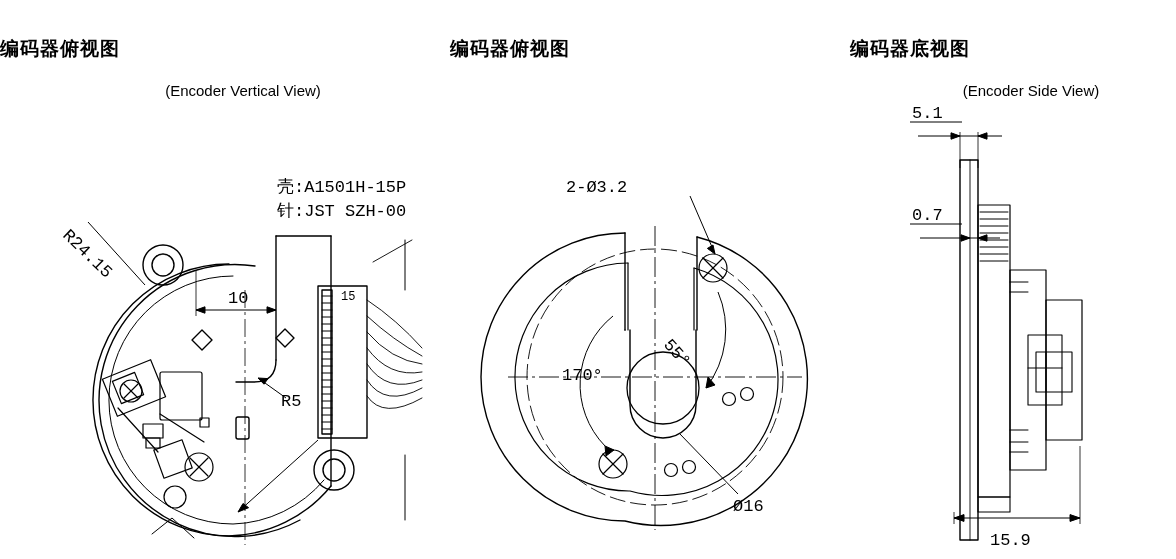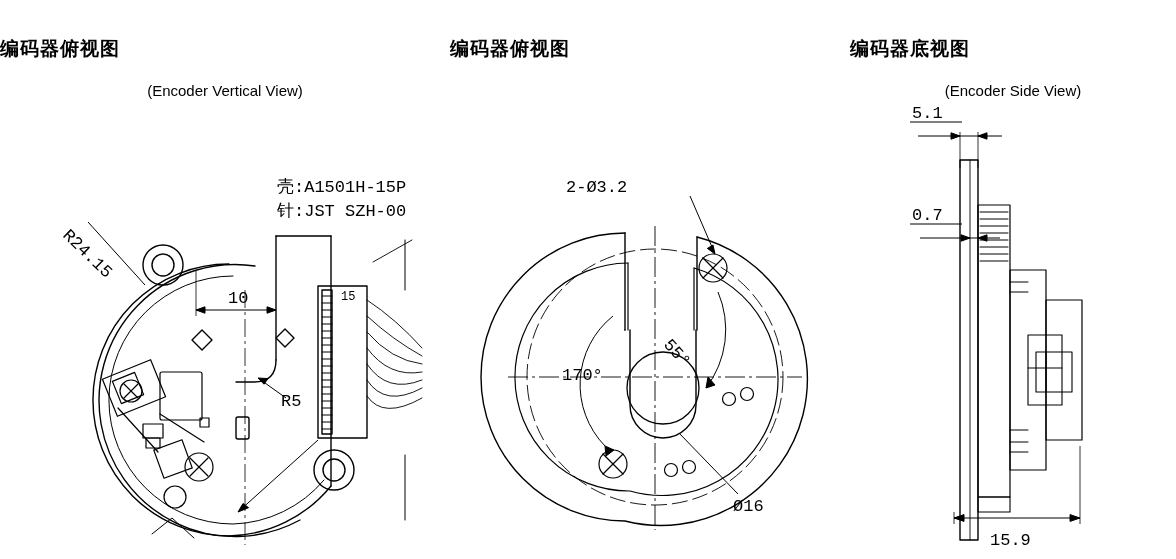--- a/index.html
+++ b/index.html
@@ -34,20 +34,21 @@
     letter-spacing: 1px;
     font-family: "DejaVu Sans", sans-serif;
   }
   .title-en {
     position: absolute;
     width: 100%;
     top: 82px;
     text-align: center;
     font-size: 15px;
     font-family: "Liberation Sans", sans-serif;
+    padding-left: 18px;
   }
   .dwg {
     position: absolute;
     left: 0;
     top: 0;
     width: 100%;
     height: 559px;
   }
   svg text {
     font-family: "Liberation Mono", monospace;

